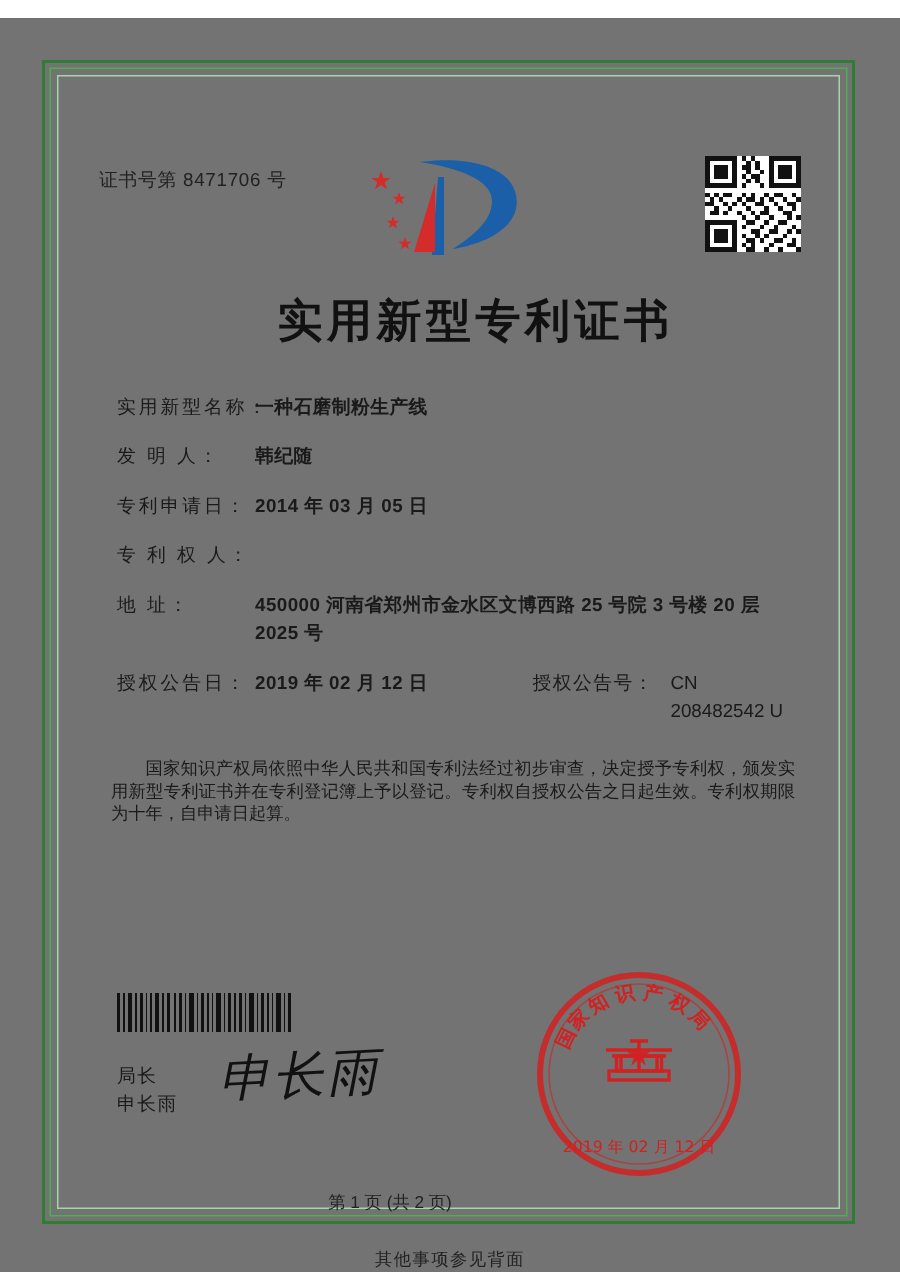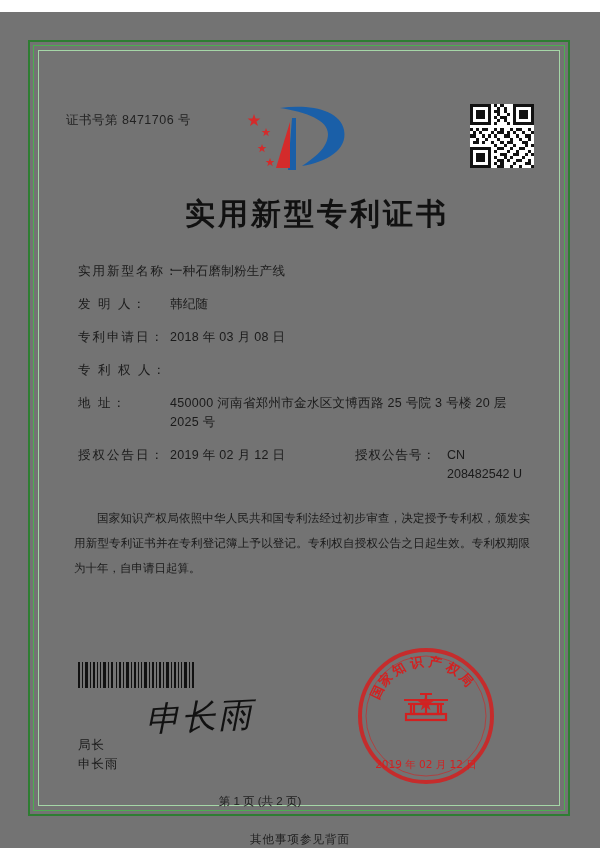--- a/index.html
+++ b/index.html
@@ -108,41 +108,42 @@
   }
   .field-label {
     width: 92px;
     flex: 0 0 92px;
     letter-spacing: 2px;
     white-space: nowrap;
   }
   .field-value {
     flex: 1;
     letter-spacing: 0.3px;
+    font-weight: bold;
   }
   .field-row.dual .field-value {
     flex: 0 0 185px;
   }
   .field-label2 {
     width: 92px;
     flex: 0 0 92px;
     letter-spacing: 1px;
     white-space: nowrap;
   }
   .field-value2 {
     flex: 1;
   }
 
   .paras {
     position: absolute;
     left: 74px;
     top: 494px;
     width: 456px;
     font-size: 11.5px;
-    line-height: 25px;
+    line-height: 15px;
     color: #1a1a1a;
     text-align: justify;
   }
   .para {
     text-indent: 23px;
     margin-bottom: 2px;
   }
 
   
   .barcode {
@@ -153,21 +154,20 @@
     height: 26px;
   }
 
   .sign-block {
     position: absolute;
     left: 78px;
     top: 696px;
     font-size: 12.5px;
     line-height: 19px;
     letter-spacing: 1px;
-    margin-top: 28px;
   }
 
   .signature {
     position: absolute;
     left: 146px;
     top: 680px;
     width: 200px;
     height: 60px;
     font-family: "DejaVu Serif", serif;
     font-size: 34px;
@@ -343,21 +343,21 @@
     <div class="field-row">
       <div class="field-label">实用新型名称：</div>
       <div class="field-value">一种石磨制粉生产线</div>
     </div>
     <div class="field-row">
       <div class="field-label">发 明 人：</div>
       <div class="field-value">韩纪随</div>
     </div>
     <div class="field-row">
       <div class="field-label">专利申请日：</div>
-      <div class="field-value">2018 年 03 月 08 日</div>
+      <div class="field-value">2014 年 03 月 05 日</div>
     </div>
     <div class="field-row">
       <div class="field-label">专 利 权 人：</div>
     </div>
     <div class="field-row">
       <div class="field-label">地      址：</div>
       <div class="field-value">450000 河南省郑州市金水区文博西路 25 号院 3 号楼 20 层 2025 号</div>
     </div>
     <div class="field-row dual">
       <div class="field-label">授权公告日：</div>

